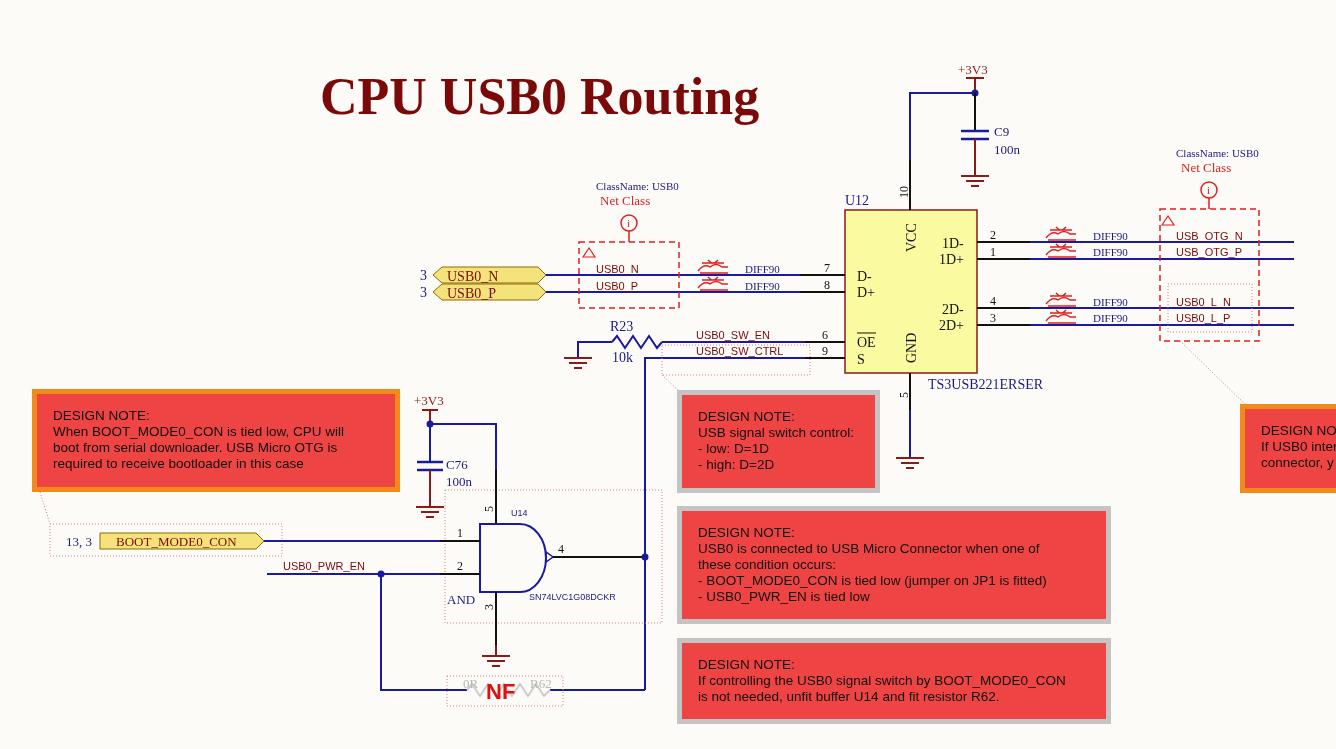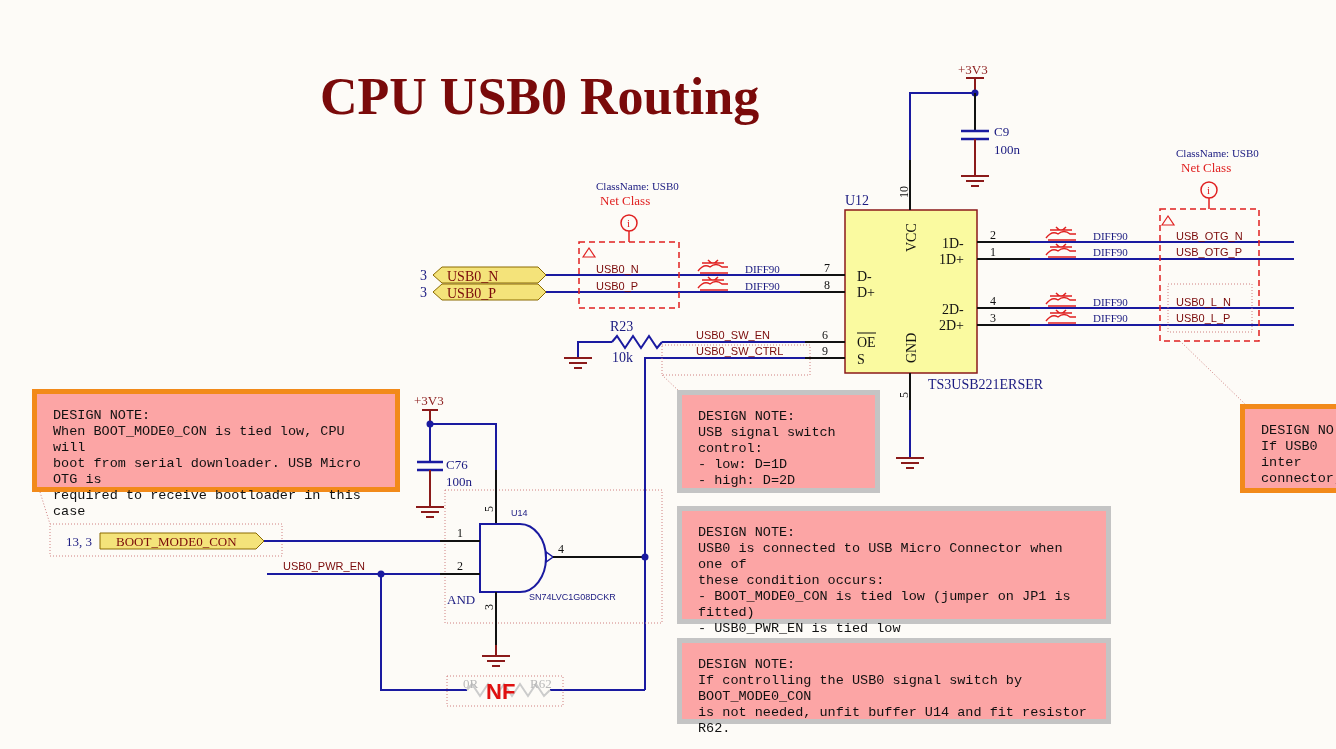--- a/index.html
+++ b/index.html
@@ -1,21 +1,21 @@
 <!DOCTYPE html>
 <html><head>
 <meta charset="utf-8">
 <style>
   html, body { margin:0; padding:0; }
   body { width:1336px; height:749px; background:#fdfbf7; overflow:hidden; position:relative; font-family:"Liberation Serif", serif; }
   svg { position:absolute; left:0; top:0; }
   .title { font-family:"Liberation Serif", serif; font-weight:bold; font-size:52px; fill:#7a0a0a; }
   .ser { font-family:"Liberation Serif", serif; }
   .sans { font-family:"Liberation Sans", sans-serif; }
-  .note { position:absolute; box-sizing:border-box; background:#fca5a5; font-family:Liberation Mono, monospace; font-size:13.5px; line-height:16px; color:#111; padding:14px 16px; white-space:pre-line; }
+  .note { position:absolute; box-sizing:border-box; background:#ef4444; font-family:Liberation Sans, sans-serif; font-size:13.5px; line-height:16px; color:#111; padding:14px 16px; white-space:pre-line; }
   .note.orange { border:5px solid #f28a1a; }
   .note.grey { border:5px solid #c4c4c4; }
 </style>
 </head>
 <body>
 
 <svg width="1336" height="749" viewBox="0 0 1336 749">
   <defs>
     <g id="gnd">
       <line x1="-14" y1="0" x2="14" y2="0" stroke="#8b1a1a" stroke-width="2"></line>

